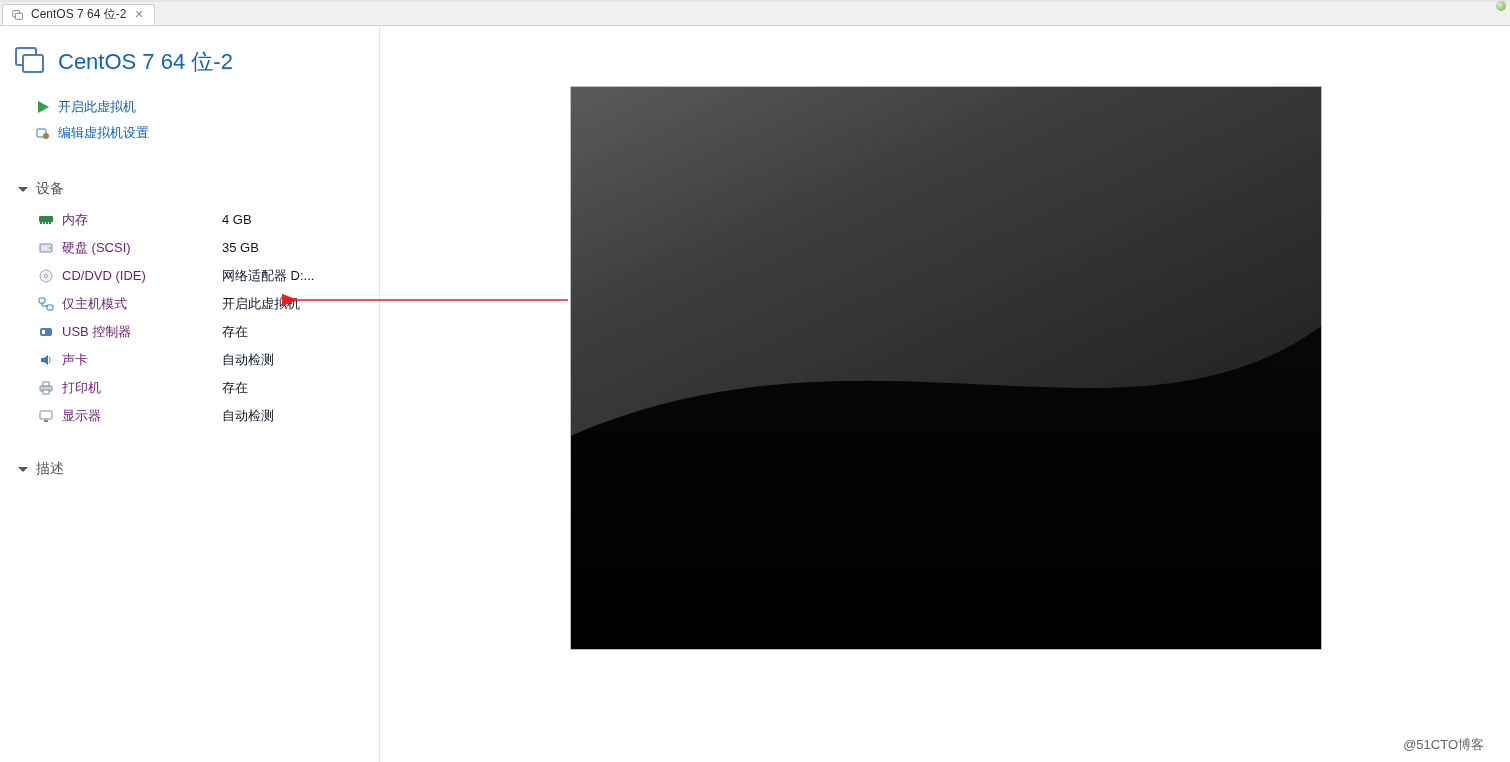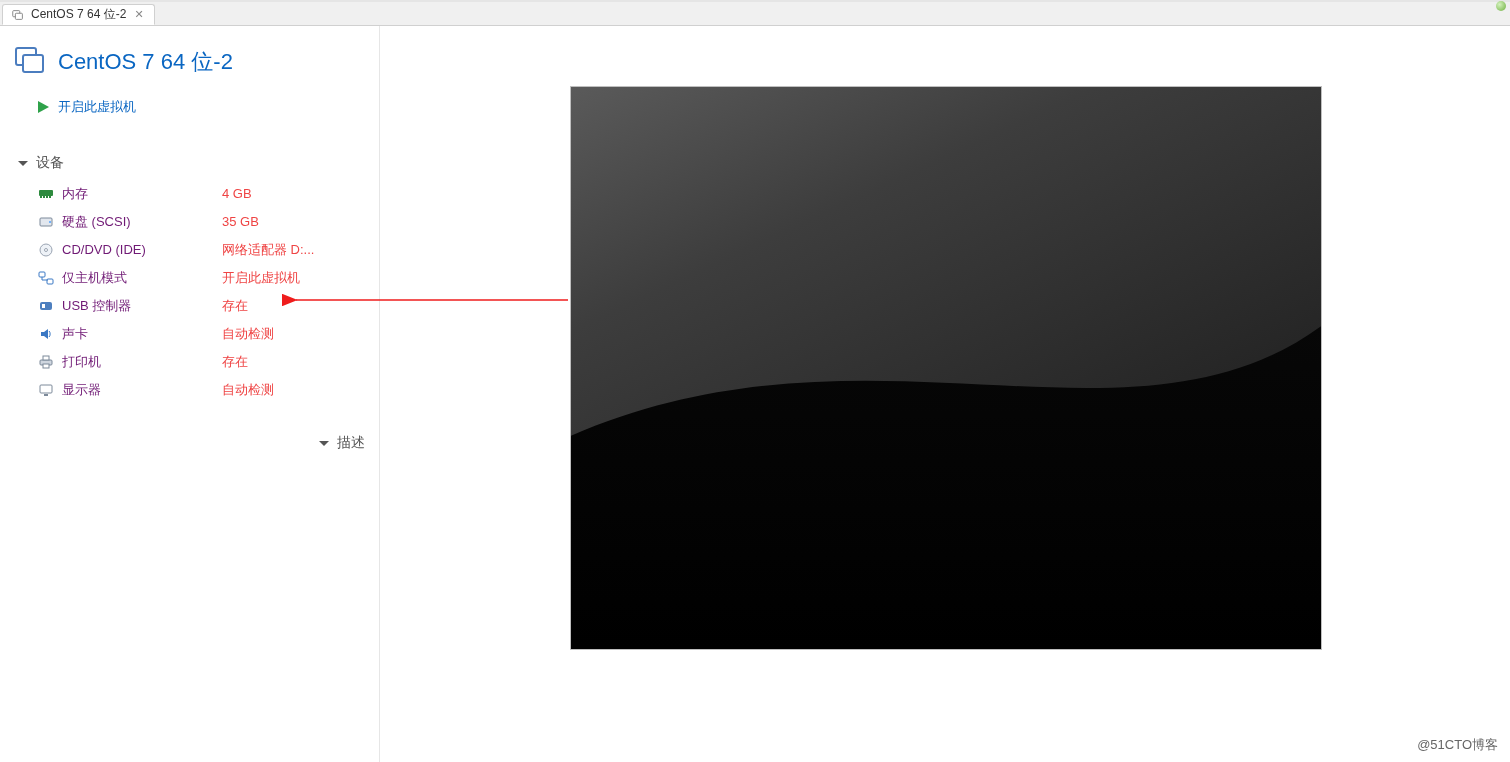--- a/index.html
+++ b/index.html
@@ -89,41 +89,41 @@
     }
     .device-row {
       display: flex;
       align-items: center;
       padding: 4px 0 4px 28px;
       line-height: 20px;
       cursor: pointer;
     }
     .device-row .icon { width: 16px; height: 16px; margin-right: 8px; flex-shrink: 0; }
     .device-row .label { width: 160px; color: #701a75; }
-    .device-row .value { color: #ef4444; }
+    .device-row .value { color: #0f172a; }
     .right-pane {
       flex: 1;
       padding: 60px 20px 20px 190px;
       display: flex;
       align-items: flex-start;
       justify-content: flex-start;
       position: relative;
     }
     .preview {
       width: 752px;
       height: 564px;
       border: 1px solid #bfbfbf;
       background: #000;
       overflow: hidden;
       position: relative;
     }
     .preview svg { width: 100%; height: 100%; display: block; }
     .watermark {
       position: absolute;
-      right: 12px;
+      right: 26px;
       bottom: 8px;
       font-size: 13px;
       color: #666;
     }
     svg.annot {
       position: absolute;
       top: 0; left: 0;
       width: 1510px;
       height: 762px;
       pointer-events: none;
@@ -168,20 +168,29 @@
 
     <div class="actions">
       <div class="action-link">
         <span class="icon">
           <svg viewBox="0 0 14 14">
               <polygon points="2,1 13,7 2,13" fill="#2fa24a"></polygon>
             </svg>
         </span>
         <span>开启此虚拟机</span>
       </div>
+      <div class="action-link">
+        <span class="icon">
+          <svg viewBox="0 0 14 14">
+              <rect x="1" y="3" width="9" height="8" rx="1" fill="none" stroke="#3a78c4"></rect>
+              <circle cx="10" cy="10" r="3" fill="#9f8344"></circle>
+            </svg>
+        </span>
+        <span>编辑虚拟机设置</span>
+      </div>
     </div>
 
     <div class="section-header">
       <span class="caret"></span>
       <span>设备</span>
     </div>
     <div id="device-list">
         <div class="device-row">
           <span class="icon"><svg viewBox="0 0 16 16">
               <rect x="1" y="4" width="14" height="6" rx="1" fill="#2d8a3e"></rect>
@@ -246,21 +255,21 @@
         <div class="device-row">
           <span class="icon"><svg viewBox="0 0 16 16">
               <rect x="2" y="3" width="12" height="8" rx="1" fill="#fff" stroke="#7d8a9a"></rect>
               <rect x="6" y="12" width="4" height="2" fill="#7d8a9a"></rect>
             </svg></span>
           <span class="label">显示器</span>
           <span class="value">自动检测</span>
         </div>
       </div>
 
-    <div class="section-header" style="margin-top:24px;justify-content:flex-end;">
+    <div class="section-header" style="margin-top:24px;">
       <span class="caret"></span>
       <span>描述</span>
     </div>
   </div>
 
   <div class="right-pane">
     <div class="preview">
       <svg viewBox="0 0 752 564" preserveAspectRatio="none">
         <defs>
           <linearGradient id="topg" x1="0" y1="0" x2="1" y2="1">

